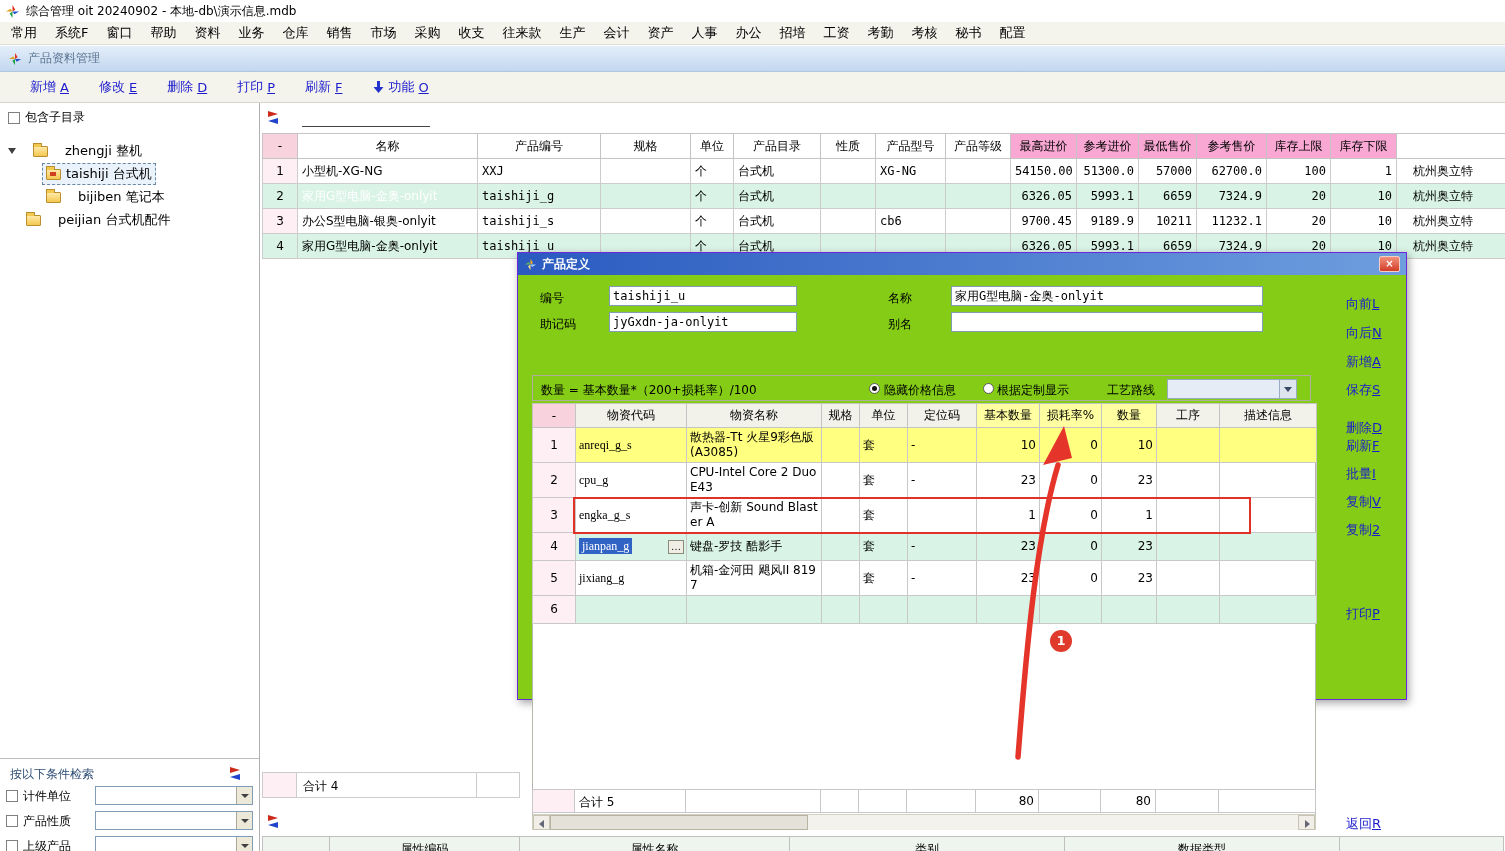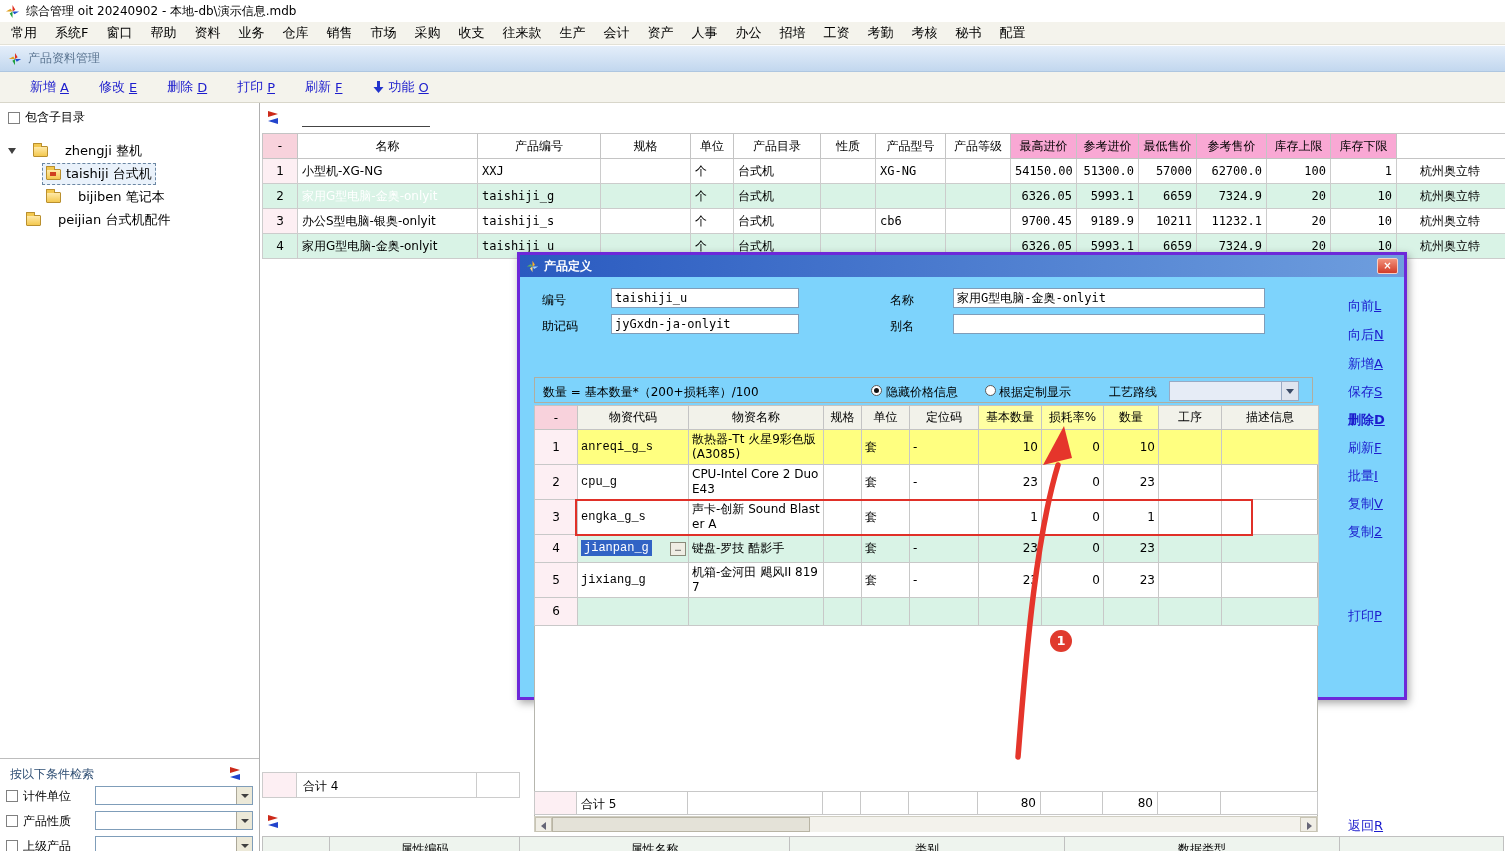--- a/index.html
+++ b/index.html
@@ -51,33 +51,33 @@
 #products-table th{height:25px;border:1px solid #c4c4c4;background:#fff;font-weight:normal;text-align:center;overflow:hidden;white-space:nowrap}
 #products-table th.pink{background:#f8d2dc}
 #products-table th.yellow{background:#f9a8d4}
 #products-table td{height:25px;border:1px solid #cccccc;padding:0 4px;overflow:hidden;white-space:nowrap}
 #products-table tr.green td{background:#d9f3e6}
 #products-table td:first-child{background:#fdeff3;text-align:center;padding:0}
 #products-table td.selcell{background:#3163c5;color:#fff}
 #products-table td:nth-child(3),#products-table td:nth-child(8),
 #products-table td:nth-child(n+10):nth-child(-n+15){font-family:"DejaVu Sans Mono","Liberation Mono",monospace}
 #products-table td:nth-child(n+10):nth-child(-n+15){text-align:right}
-#products-table td:nth-child(16){padding-left:23px}
+#products-table td:nth-child(16){padding-left:16px}
 #products-total{position:absolute;left:0;top:669px;height:26px;display:flex}
 #products-total .cell{border:1px solid #cccccc;border-left:none;height:26px;padding:5px 6px;overflow:hidden}
 #products-total .c0{width:35px;background:#fdeff3;border-left:1px solid #cccccc}
 #products-total .c1{width:180px}
 #products-total .c2{width:43px}
 #bottom-swap{position:absolute;left:4px;top:712px}
 #bottom-grid{position:absolute;left:0;top:733px;display:flex}
 #bottom-grid .bg-cell{height:30px;border:1px solid #c0c0c0;border-left:none;background:#eef4ee;text-align:center;padding-top:4px;overflow:hidden}
 #bottom-grid .bg-cell:first-child{border-left:1px solid #c0c0c0}
 
 
-#dialog{position:absolute;left:517px;top:252px;width:890px;height:448px;background:#7dd3fc;border:3px solid #6d28d9;box-shadow:2px 3px 8px rgba(0,0,0,.35);z-index:20}
+#dialog{position:absolute;left:517px;top:252px;width:890px;height:448px;background:#84cc16;border:1px solid #6d28d9;box-shadow:2px 3px 8px rgba(0,0,0,.35);z-index:20}
 .dlg-title{height:22px;background:linear-gradient(90deg,#2a5ac0,#6e9ede);display:flex;align-items:center;padding:0 6px;color:#fff;font-weight:bold}
 .dlg-title .t{margin-left:5px}
 .close-btn{margin-left:auto;width:21px;height:16px;background:linear-gradient(#f2927c,#d23c28);border:1px solid #f3cfc6;border-radius:2px;color:#fff;text-align:center;line-height:14px;font-size:10px;cursor:pointer}
 .close-btn:after{content:"×";font-weight:bold}
 .dlg-body{position:relative;width:888px;height:555px;overflow:hidden}
 .fld-label{position:absolute;white-space:nowrap}
 .fld-input{position:absolute;height:20px;border:1px solid #7f9db9;background:#fff;padding:0 3px;font-size:12px;outline:none;font-family:"DejaVu Sans Mono","Liberation Mono","DejaVu Sans",monospace}
 #tabs{position:absolute;left:14px;top:70px;width:786px;height:24px;border-bottom:1px solid #9a998c;display:flex;align-items:flex-end}
 .tab{height:20px;border:1px solid #9a998c;border-bottom:none;background:#eceade;padding:3px 8px 0;font-size:12px;margin-right:-1px;white-space:nowrap;cursor:pointer}
 .tab.active{height:24px;padding-top:6px;background:#f0efe8;margin-bottom:-1px;position:relative;z-index:2}
@@ -92,21 +92,21 @@
 #craft-combo .drop:after{content:"";position:absolute;left:4px;top:7px;border-left:4px solid transparent;border-right:4px solid transparent;border-top:5px solid #3a4a66}
 #bom-backing{position:absolute;left:14px;top:128px;width:784px;height:412px;background:#fff;border:1px solid #b6b6ae}
 #bom-table{position:absolute;left:14px;top:128px;width:784px;border-collapse:collapse;table-layout:fixed;font-size:12px}
 #bom-table th{height:24px;border:1px solid #c4c4c4;background:#f2f2ea;font-weight:normal;text-align:center;overflow:hidden;white-space:nowrap}
 #bom-table th.pink{background:#f8d2dc}
 #bom-table th.yellow{background:#ffffa2}
 #bom-table td{border:1px solid #c8c8c8;padding:2px 3px;line-height:15px;height:28px;overflow:hidden;vertical-align:middle;word-break:break-all}
 #bom-table td:first-child{background:#fdeff3;text-align:center}
 #bom-table tr.yellow td:not(:first-child){background:#ffff80}
 #bom-table tr.green td:not(:first-child){background:#d9f3e6}
-#bom-table td:nth-child(2){font-family:Liberation Mono, monospace}
+#bom-table td:nth-child(2){font-family:Liberation Serif, serif}
 #bom-table td:nth-child(7),#bom-table td:nth-child(8),#bom-table td:nth-child(9){text-align:right}
 #bom-table td.has-sel{position:relative}
 .selspan{background:#3163c5;color:#fff;padding:1px 3px}
 .dots-btn{position:absolute;right:2px;top:50%;transform:translateY(-50%);width:16px;height:14px;background:#efede4;border:1px solid #8a8a7a;font-size:10px;line-height:11px;text-align:center;cursor:pointer}
 #row-outline{position:absolute;left:55px;top:222px;width:678px;height:37px;border:2px solid #e03028;z-index:5;pointer-events:none}
 #bom-total{position:absolute;left:14px;top:514px;height:24px;display:flex;background:#fff}
 #bom-total .cell{border:1px solid #c8c8c8;border-left:none;height:24px;padding:4px 4px;overflow:hidden;white-space:nowrap}
 #bom-total .cell:first-child{border-left:1px solid #c8c8c8;background:#fdeff3}
 #bom-total .num{text-align:right}
 #hscroll{position:absolute;left:14px;top:539px;width:784px;height:17px;background:#f3f2ec;border:1px solid #d0cec2}
@@ -562,21 +562,21 @@
       <span class="hs-btn hs-left"></span>
       <span class="hs-thumb"></span>
       <span class="hs-btn hs-right"></span>
     </div>
 
     <div>
         <div class="side-btn" style="top: 20px;"><span>向前</span><span class="hotkey">L</span></div>
         <div class="side-btn" style="top: 49px;"><span>向后</span><span class="hotkey">N</span></div>
         <div class="side-btn" style="top: 78px;"><span>新增</span><span class="hotkey">A</span></div>
         <div class="side-btn" style="top: 106px;"><span>保存</span><span class="hotkey">S</span></div>
-        <div class="side-btn" style="top: 134px; font-weight: bold;"><span>删除</span><span class="hotkey">D</span></div>
+        <div class="side-btn" style="top: 144px;"><span>删除</span><span class="hotkey">D</span></div>
         <div class="side-btn" style="top: 162px;"><span>刷新</span><span class="hotkey">F</span></div>
         <div class="side-btn" style="top: 190px;"><span>批量</span><span class="hotkey">I</span></div>
         <div class="side-btn" style="top: 218px;"><span>复制</span><span class="hotkey">V</span></div>
         <div class="side-btn" style="top: 246px;"><span>复制</span><span class="hotkey">2</span></div>
         <div class="side-btn" style="top: 330px;"><span>打印</span><span class="hotkey">P</span></div>
         <div class="side-btn" style="top: 540px;"><span>返回</span><span class="hotkey">R</span></div>
       </div>
   </div>
 </div>
 

